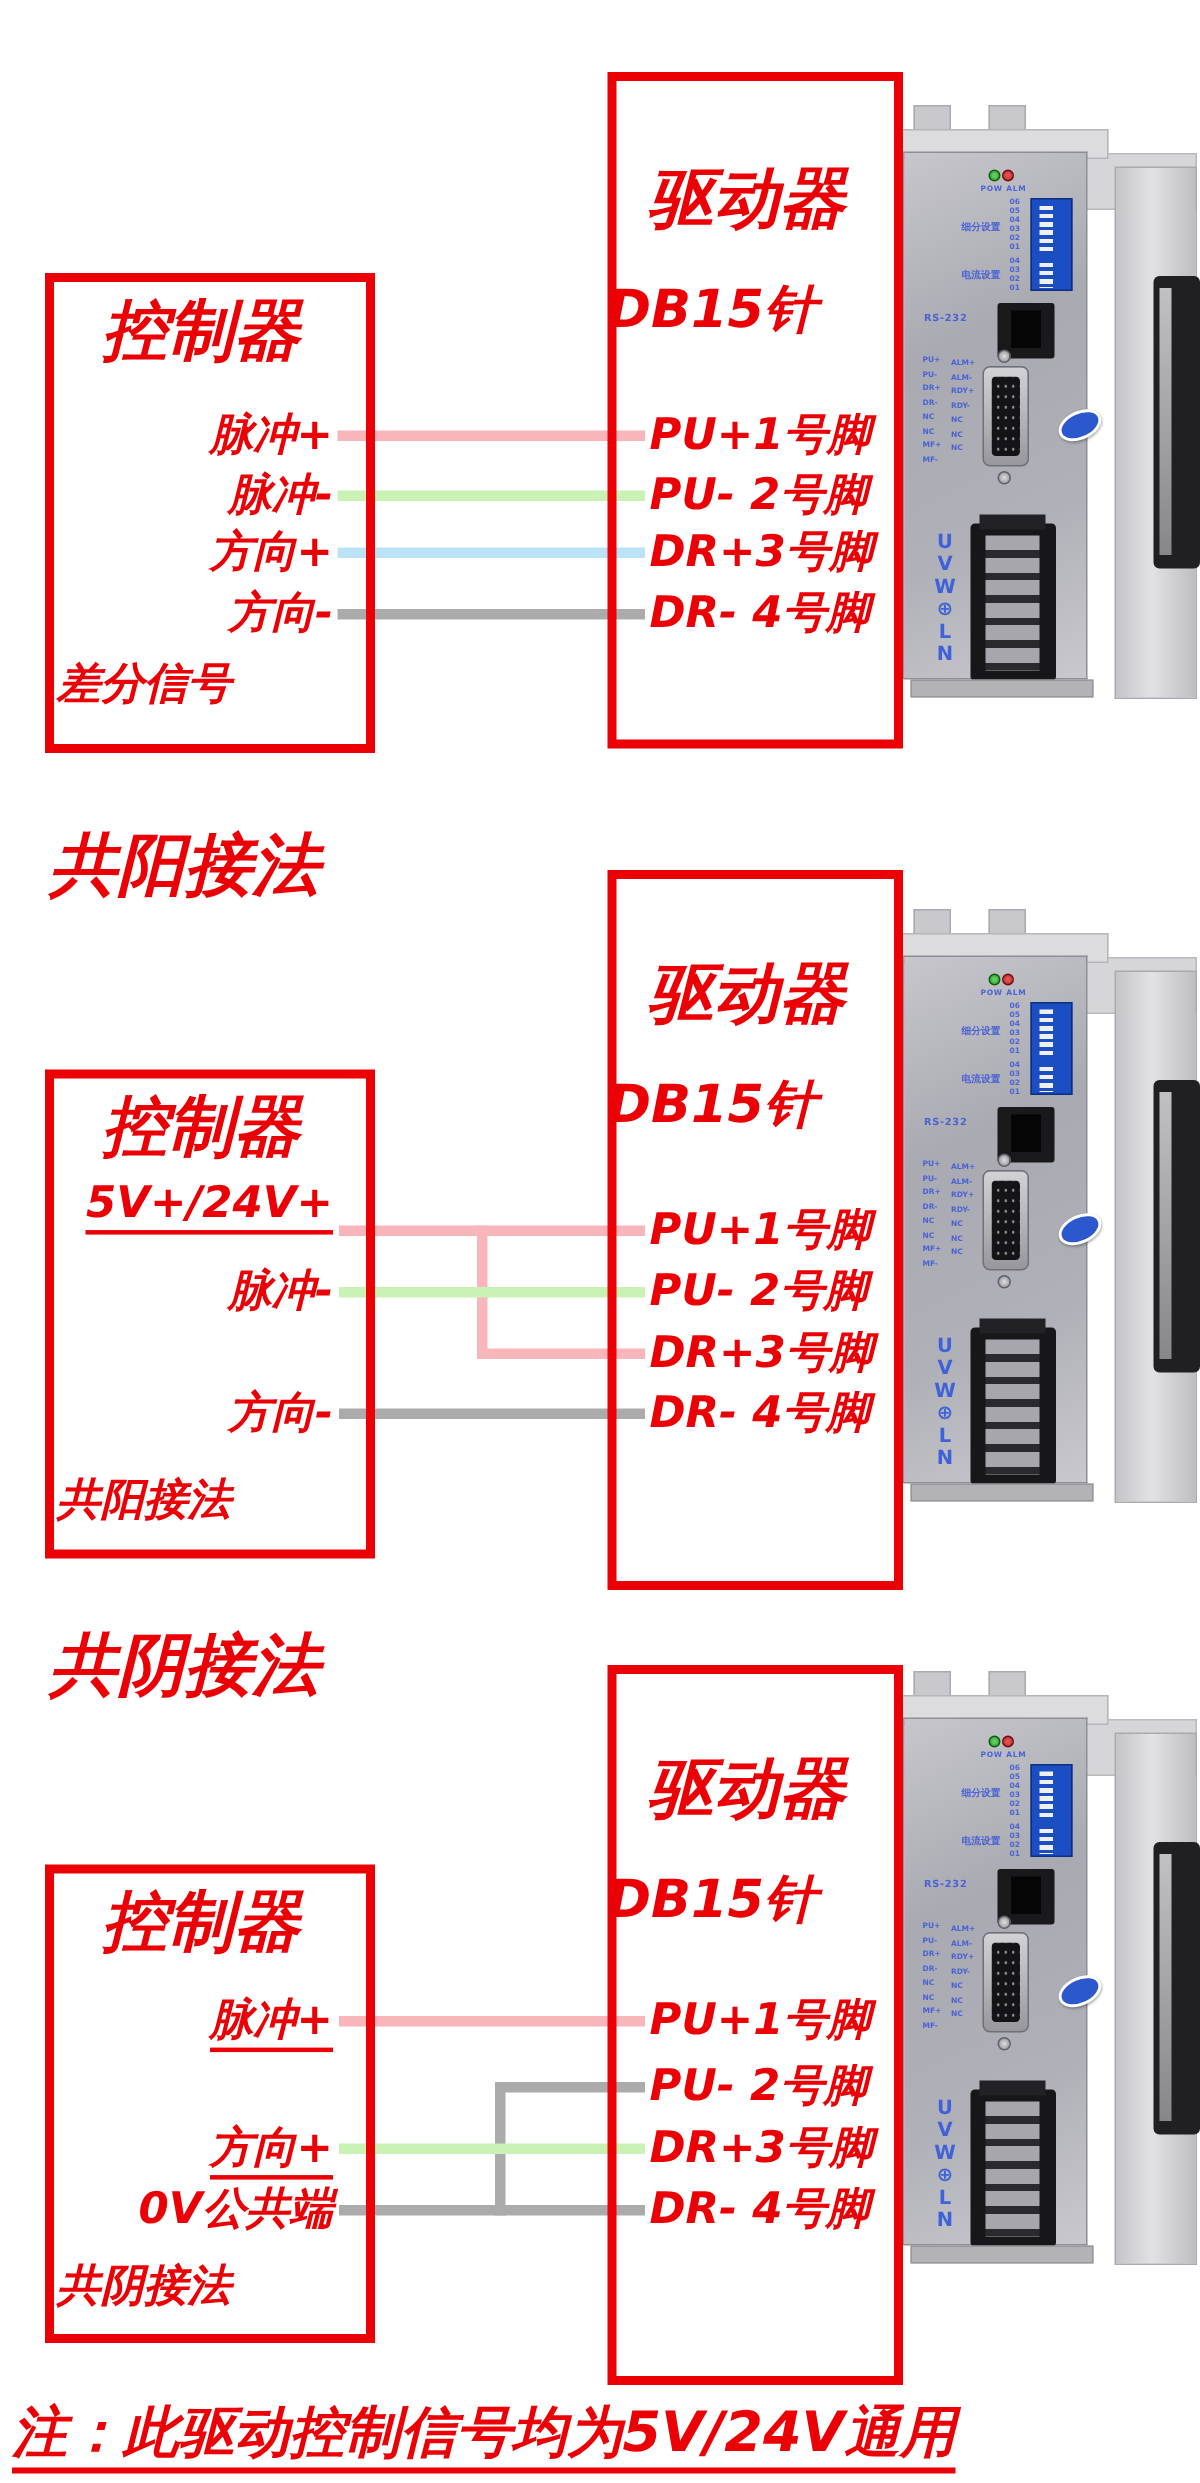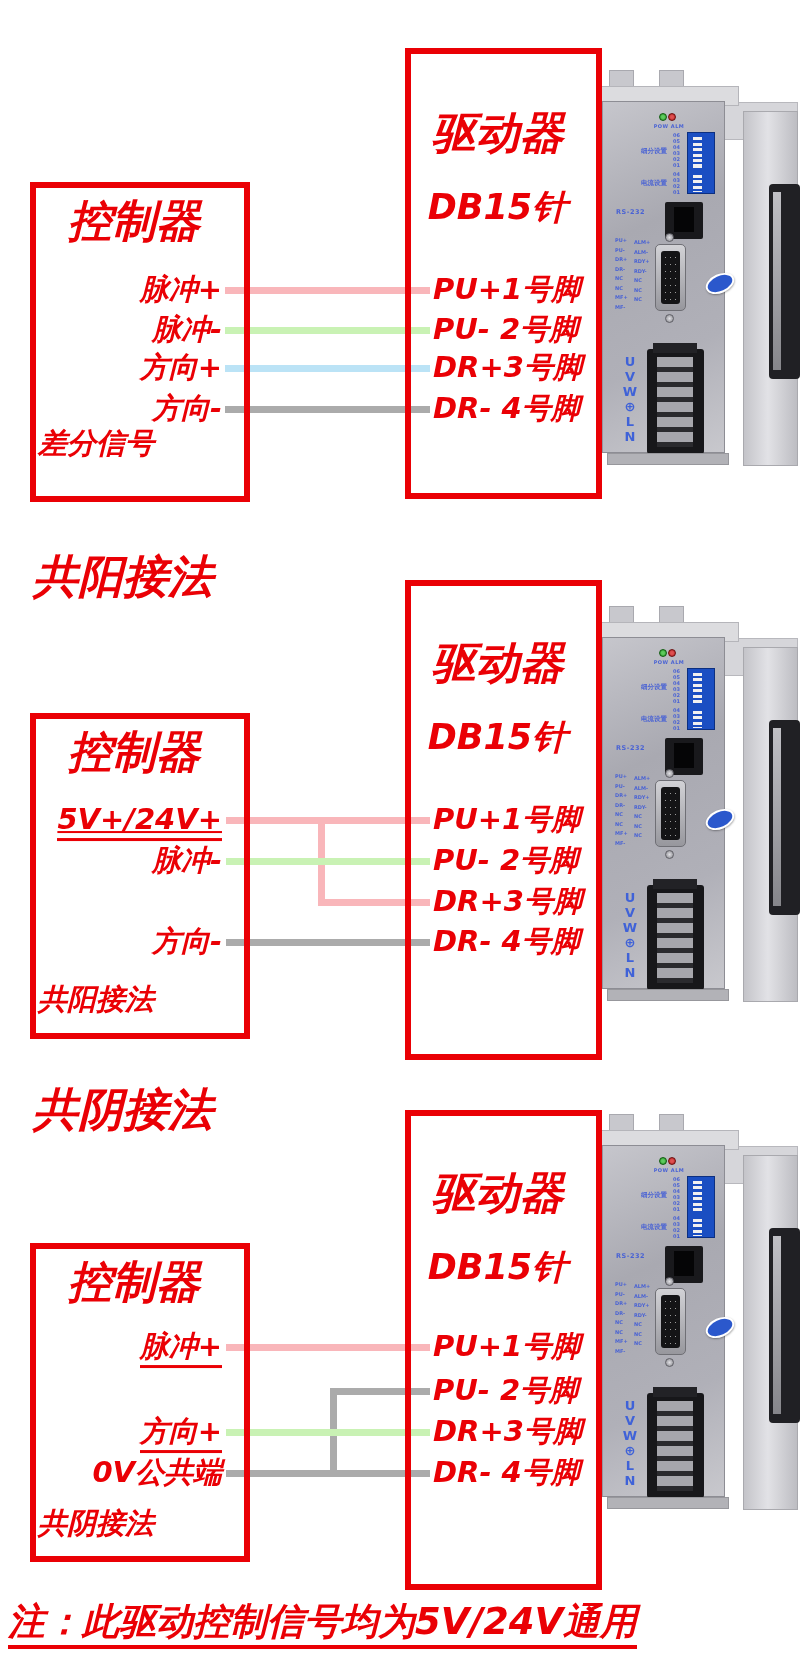--- a/index.html
+++ b/index.html
@@ -14,21 +14,21 @@
   #page{position:relative;width:800px;height:1655px;background:#ffffff;overflow:hidden;
         font-family:"DejaVu Sans",sans-serif;}
 
   
   .sec-title{position:absolute;font:italic bold 45px/1.05 "DejaVu Sans",sans-serif;
              color:var(--red);white-space:nowrap;z-index:5;}
   .box{position:absolute;border:6px solid var(--red);background:transparent;z-index:3;}
   .box-title{position:absolute;font:italic bold 44px/1.05 "DejaVu Sans",sans-serif;
              color:var(--red);text-align:center;z-index:5;white-space:nowrap;}
   .box-subtitle{position:absolute;font:italic bold 35px/1.05 "DejaVu Sans",sans-serif;
-             color:var(--red);text-align:center;z-index:5;white-space:nowrap;}
+             color:var(--red);text-align:left;z-index:5;white-space:nowrap;}
   .pin{position:absolute;font:italic bold 29px/1.1 "DejaVu Sans",sans-serif;color:var(--red);
        white-space:nowrap;transform:translateY(-50%);z-index:5;}
   .ctrl-pin{right:578px;}
   .drv-pin{left:433px;}
   .corner{position:absolute;font:italic bold 29px/1.1 "DejaVu Sans",sans-serif;
           color:var(--red);left:38px;white-space:nowrap;z-index:5;}
   .u{border-bottom:3px solid var(--red);padding-bottom:2px;}
   .wire{position:absolute;height:7px;z-index:1;}
   .wire.vert{width:7px;}
   .w-pink{background:var(--wpink);}
@@ -107,21 +107,21 @@
   <div class="wire w-green" style="left:225px;top:327px;width:205px;"></div>
   <div class="wire w-blue" style="left:225px;top:365px;width:205px;"></div>
   <div class="wire w-gray" style="left:225px;top:406px;width:205px;"></div>
 
   <div class="box" style="left:30px;top:182px;width:208px;height:308px;"></div>
   <div class="box-title" style="left:30px;top:198px;width:208px;">控制器</div>
   <div class="pin ctrl-pin" style="top:290px;">脉冲+</div>
   <div class="pin ctrl-pin" style="top:330px;">脉冲-</div>
   <div class="pin ctrl-pin" style="top:368px;">方向+</div>
   <div class="pin ctrl-pin" style="top:409px;">方向-</div>
-  <div class="corner" style="top:428px;">差分信号</div>
+  <div class="corner" style="top:440px;">差分信号</div>
 
   <div class="box" style="left:405px;top:48px;width:185px;height:439px;"></div>
   <div class="box-title" style="left:405px;top:110px;width:185px;">驱动器</div>
   <div class="box-subtitle" style="left:405px;top:189px;width:185px;">DB15针</div>
   <div class="pin drv-pin" style="top:290px;">PU+1号脚</div>
   <div class="pin drv-pin" style="top:330px;">PU- 2号脚</div>
   <div class="pin drv-pin" style="top:368px;">DR+3号脚</div>
   <div class="pin drv-pin" style="top:409px;">DR- 4号脚</div>
 
   <div class="device-slot" style="left:593px;top:56px;">
@@ -185,21 +185,21 @@
   <div class="sec-title" style="left:33px;top:553px;">共阳接法</div>
 
   <div class="wire w-pink" style="left:226px;top:817px;width:204px;"></div>
   <div class="wire w-pink vert" style="left:318px;top:817px;height:89px;"></div>
   <div class="wire w-pink" style="left:318px;top:899px;width:112px;"></div>
   <div class="wire w-green" style="left:226px;top:858px;width:204px;"></div>
   <div class="wire w-gray" style="left:226px;top:939px;width:204px;"></div>
 
   <div class="box" style="left:30px;top:713px;width:208px;height:314px;"></div>
   <div class="box-title" style="left:30px;top:729px;width:208px;">控制器</div>
-  <div class="pin ctrl-pin" style="top:820px;text-decoration:underline;"><span class="u">5V+/24V+</span></div>
+  <div class="pin ctrl-pin" style="top:802px;"><span class="u">5V+/24V+</span></div>
   <div class="pin ctrl-pin" style="top:861px;">脉冲-</div>
   <div class="pin ctrl-pin" style="top:942px;">方向-</div>
   <div class="corner" style="top:984px;">共阳接法</div>
 
   <div class="box" style="left:405px;top:580px;width:185px;height:468px;"></div>
   <div class="box-title" style="left:405px;top:640px;width:185px;">驱动器</div>
   <div class="box-subtitle" style="left:405px;top:719px;width:185px;">DB15针</div>
   <div class="pin drv-pin" style="top:820px;">PU+1号脚</div>
   <div class="pin drv-pin" style="top:861px;">PU- 2号脚</div>
   <div class="pin drv-pin" style="top:902px;">DR+3号脚</div>

